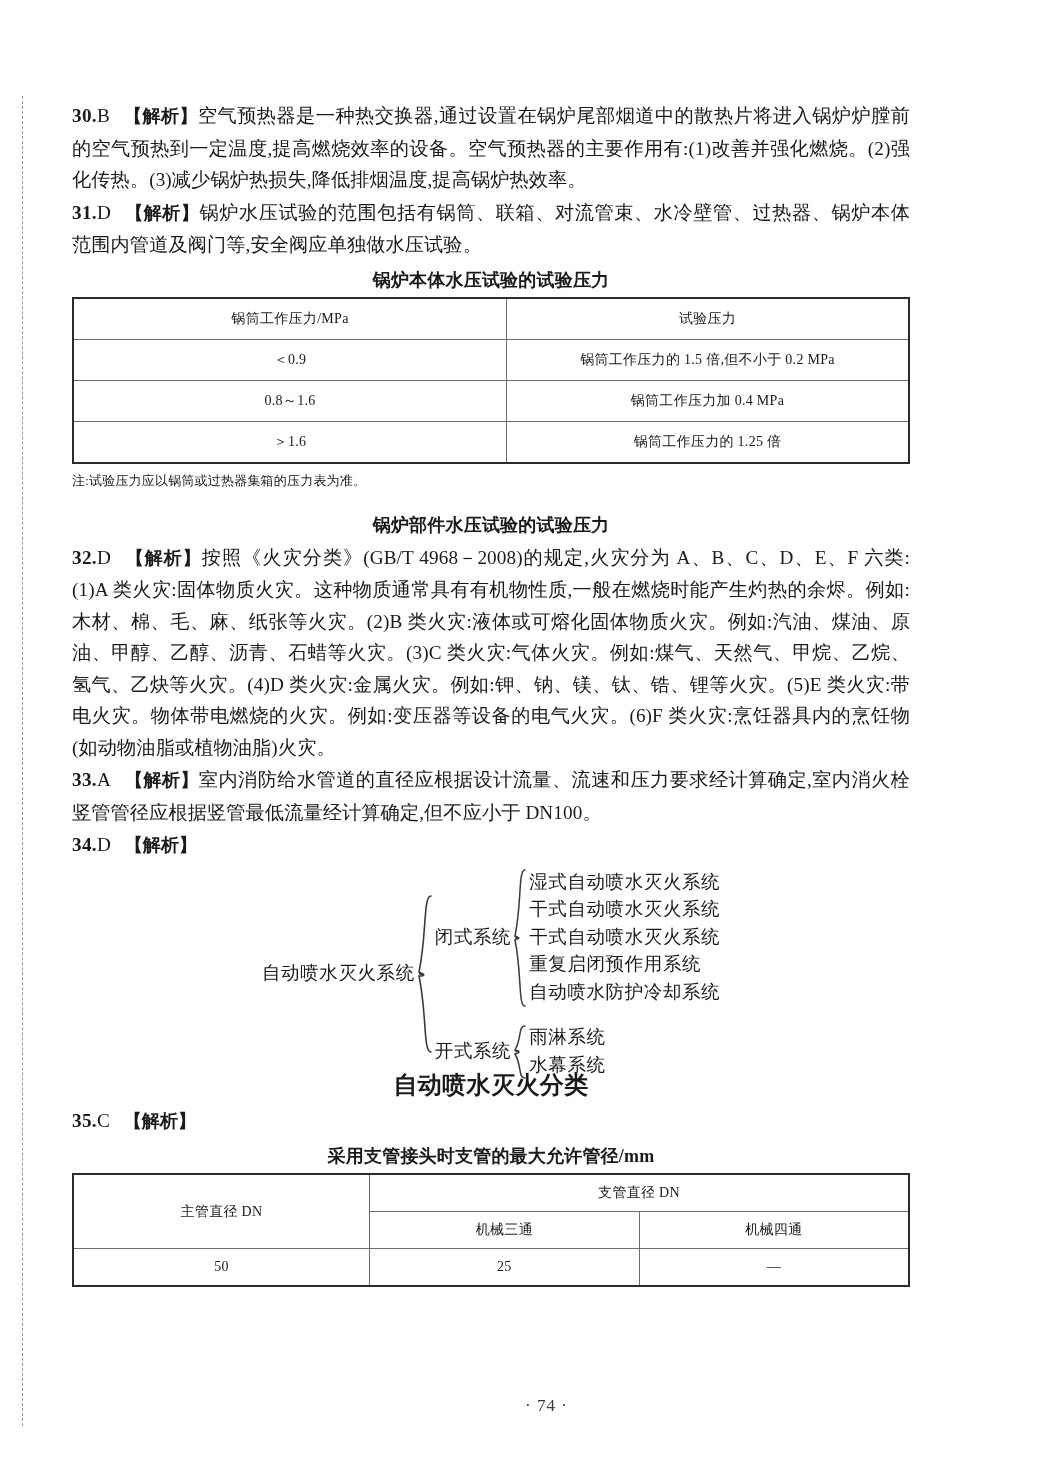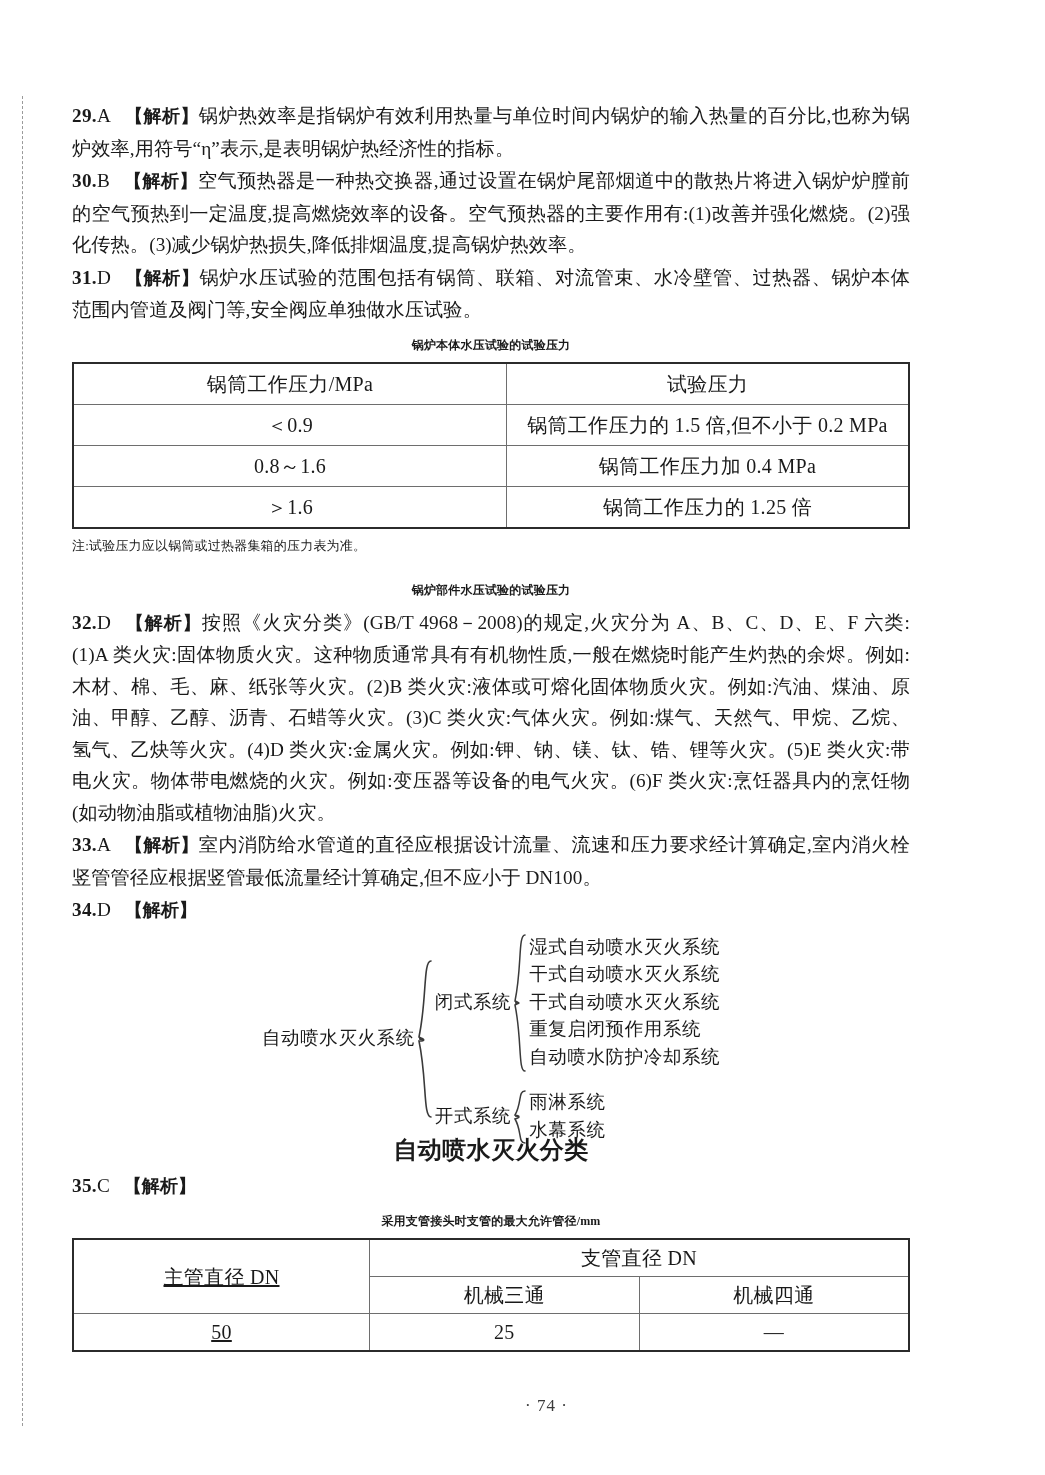--- a/index.html
+++ b/index.html
@@ -54,60 +54,60 @@
     font-family: "Liberation Sans", "DejaVu Sans", sans-serif;
     font-size: 18px;
   }
   .para .gap { display:inline-block; width: 13px; }
 
   
   .tbl-caption {
     text-align: center;
     font-family: "Liberation Sans", "DejaVu Sans", sans-serif;
     font-weight: bold;
-    font-size: 12px;
+    font-size: 18px;
     line-height: 28px;
     margin-top: 5px;
     margin-bottom: 3px;
     letter-spacing: 0.2px;
   }
   .tbl-caption .unit {
     font-family: "Liberation Serif", "DejaVu Serif", serif;
     font-weight: bold;
   }
 
   
   table.doc {
     border-collapse: collapse;
     width: 838px;
     table-layout: fixed;
   }
   table.doc td, table.doc th {
     border: 1px solid #6e6e6e;
     font-weight: normal;
-    font-size: 20px;
+    font-size: 14px;
     line-height: 22px;
     text-align: center;
     padding: 7px 6px;
     letter-spacing: 0.3px;
   }
   table.doc {
     border: 2px solid #2b2b2b;
   }
   table.doc td.lft { border-left: none; }
   table.doc td.rgt { border-right: none; }
 
   .t1 td { height: 26px; }
   .t1 td.c1 { width: 420px; }
 
   .t2 td { height: 26px; }
   .t2 td.c1 { width: 193px; }
 
   .t3 td { height: 22px; }
-  .t3 td.c1 { width: 283px; text-decoration: underline; }
+  .t3 td.c1 { width: 283px; }
   .t3 td.c2 { width: 285px; }
 
   .note {
     font-size: 13px;
     line-height: 26px;
     margin: 4px 0 17px 0;
     letter-spacing: 0.2px;
   }
 
   
@@ -174,21 +174,20 @@
     padding-left: 24px;
   }
 </style>
 </head>
 <body>
 
 <div class="margin-rule"></div>
 
 <div class="page">
 
-  <p class="para"><span class="num">29.</span><span class="ans">A</span><span class="gap"></span><span class="tag">【解析】</span><span>锅炉热效率是指锅炉有效利用热量与单位时间内锅炉的输入热量的百分比,也称为锅炉效率,用符号“η”表示,是表明锅炉热经济性的指标。</span></p>
 
   <p class="para"><span class="num">30.</span><span class="ans">B</span><span class="gap"></span><span class="tag">【解析】</span><span>空气预热器是一种热交换器,通过设置在锅炉尾部烟道中的散热片将进入锅炉炉膛前的空气预热到一定温度,提高燃烧效率的设备。空气预热器的主要作用有:(1)改善并强化燃烧。(2)强化传热。(3)减少锅炉热损失,降低排烟温度,提高锅炉热效率。</span></p>
 
   <p class="para"><span class="num">31.</span><span class="ans">D</span><span class="gap"></span><span class="tag">【解析】</span><span>锅炉水压试验的范围包括有锅筒、联箱、对流管束、水冷壁管、过热器、锅炉本体范围内管道及阀门等,安全阀应单独做水压试验。</span></p>
 
   <div class="tbl-caption">锅炉本体水压试验的试验压力</div>
 
   <table class="doc t1">
     <tbody>
       <tr>

